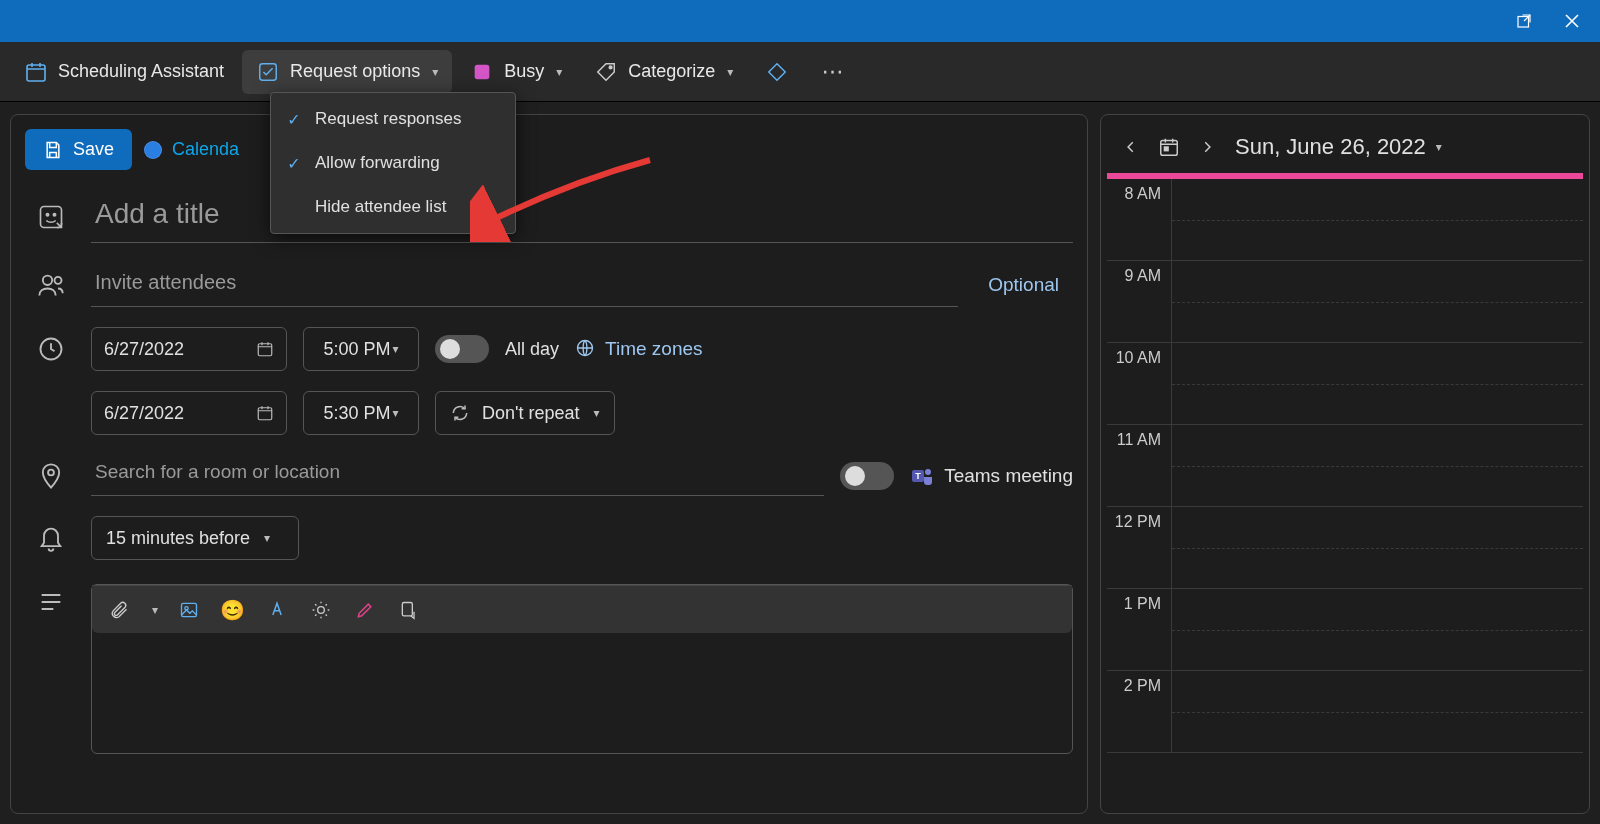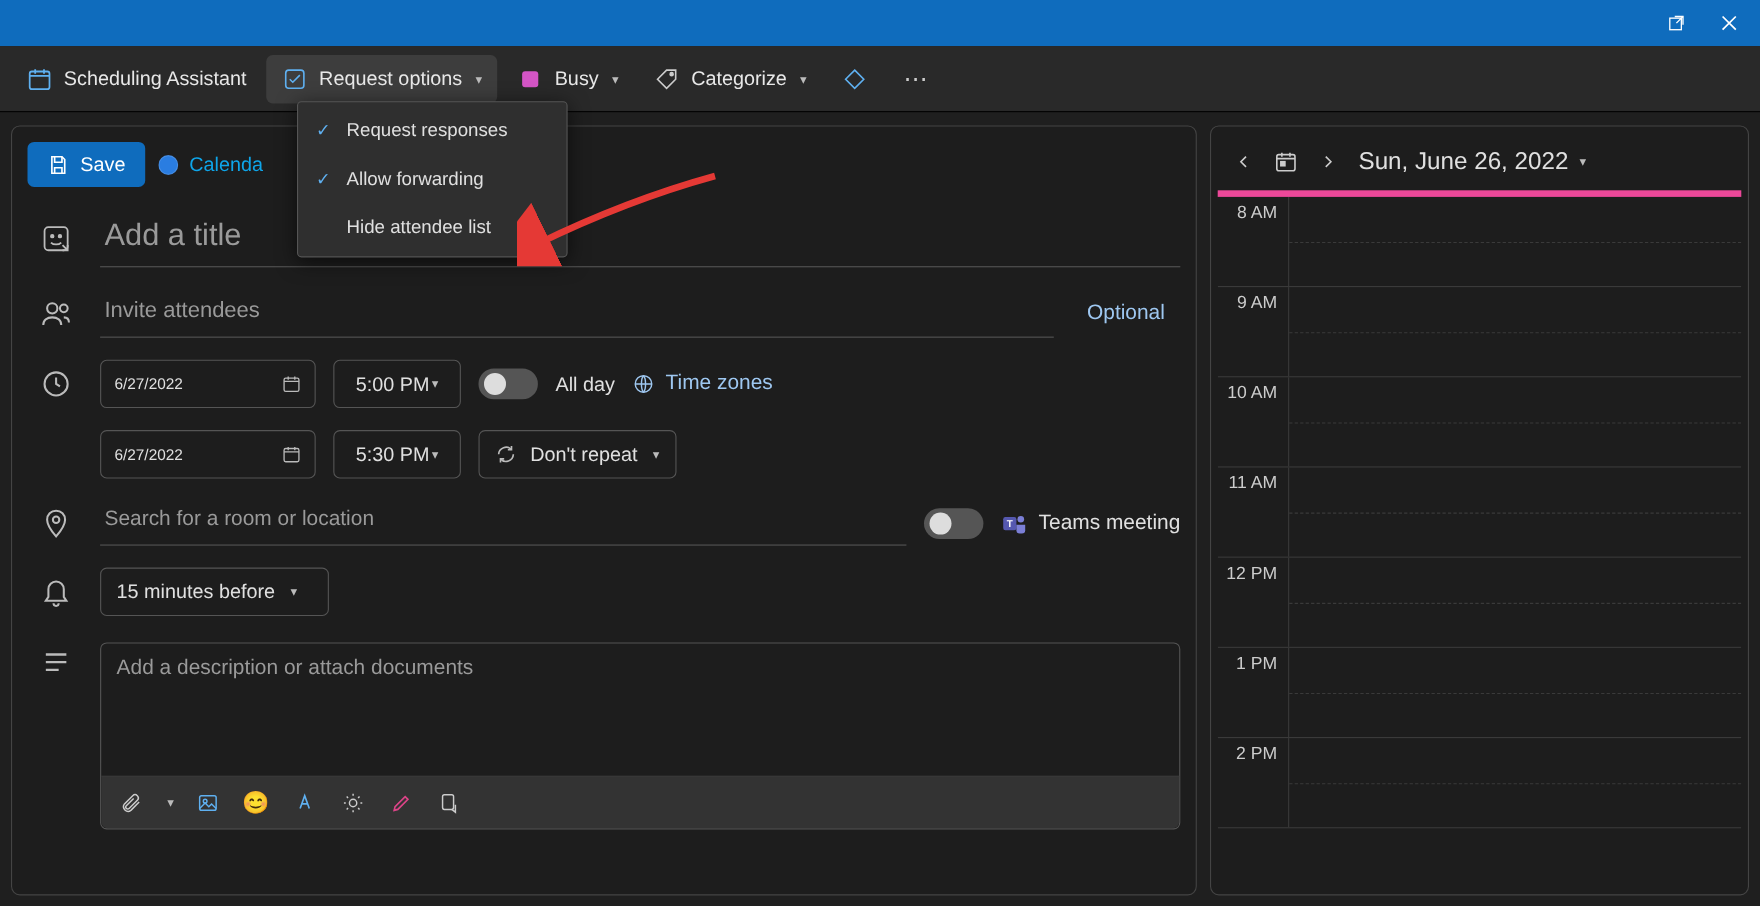--- a/index.html
+++ b/index.html
@@ -39,26 +39,26 @@
 
   
   .form-area { display: flex; flex-direction: column; gap: 0; padding-left: 2px; }
   .row { display: flex; align-items: center; gap: 16px; padding: 10px 0; }
   .row .lead-ico { width: 48px; display: flex; justify-content: center; color: #bbb; }
   .lead-ico svg { width: 28px; height: 28px; }
   .title-input { flex: 1; border: none; border-bottom: 1px solid #555; background: transparent; font-size: 28px; color: #aaa; padding: 8px 4px 12px 4px; outline: none; }
   .attendee-input { flex: 1; border: none; border-bottom: 1px solid #555; background: transparent; font-size: 20px; color: #aaa; padding: 8px 4px 12px 4px; outline: none; }
   .optional-btn { color: #9ec7f0; font-size: 19px; cursor: pointer; padding: 0 14px; }
 
-  .date-box { display: flex; align-items: center; justify-content: space-between; width: 196px; height: 44px; border: 1px solid #555; border-radius: 6px; padding: 16px 12px; font-size: 14px; cursor: pointer; }
+  .date-box { display: flex; align-items: center; justify-content: space-between; width: 196px; height: 44px; border: 1px solid #555; border-radius: 6px; padding: 16px 12px; font-size: 18px; cursor: pointer; }
   .time-box { display: flex; align-items: center; justify-content: center; width: 116px; height: 44px; border: 1px solid #555; border-radius: 6px; padding: 0 12px; font-size: 18px; cursor: pointer; }
   .toggle { width: 54px; height: 28px; border-radius: 14px; background: #555; position: relative; cursor: pointer; }
   .toggle::after { content: ""; position: absolute; width: 20px; height: 20px; border-radius: 50%; background: #ddd; top: 4px; left: 5px; }
   .allday-lbl { font-size: 18px; }
-  .tz-link { display: flex; align-items: center; gap: 10px; color: #9ec7f0; font-size: 19px; cursor: pointer; }
+  .tz-link { display: flex; gap: 10px; color: #9ec7f0; font-size: 19px; cursor: pointer; }
 
   .repeat-box { display: flex; align-items: center; gap: 12px; height: 44px; border: 1px solid #555; border-radius: 6px; padding: 0 14px; font-size: 18px; cursor: pointer; }
 
   .loc-input { flex: 1; border: none; border-bottom: 1px solid #555; background: transparent; font-size: 19px; color: #aaa; padding: 6px 4px 12px 4px; outline: none; }
   .teams-lbl { display: flex; align-items: center; gap: 10px; font-size: 19px; }
 
   .reminder-box { display: flex; align-items: center; gap: 12px; height: 44px; border: 1px solid #555; border-radius: 6px; padding: 0 14px; font-size: 18px; cursor: pointer; width: 208px; }
 
   .desc-container { margin-left: 64px; flex: 1; display: flex; flex-direction: column; border: 1px solid #555; border-radius: 6px; margin-top: 4px; min-height: 170px; }
   .desc-area { flex: 1; background: transparent; border: none; resize: none; font-size: 19px; color: #aaa; padding: 12px 14px; outline: none; }
@@ -298,21 +298,20 @@
         </div>
       </div>
 
       <div class="row" style="align-items:flex-start; flex:1;">
         <div class="lead-ico" style="padding-top:8px;">
           <svg viewBox="0 0 24 24" fill="none" stroke="#bbb" stroke-width="1.8">
               <path d="M4 6h16M4 12h16M4 18h10"></path>
             </svg>
         </div>
         <div class="desc-container" style="margin-left:0; flex:1;">
-          <textarea class="desc-area" placeholder="Add a description or attach documents" style=""></textarea>
           <div class="desc-toolbar">
             <div class="dticon">
               <svg width="20" height="20" viewBox="0 0 24 24" fill="none" stroke="#ccc" stroke-width="1.6">
                   <path d="M21 11l-9 9a5 5 0 0 1-7-7l9-9a3.5 3.5 0 0 1 5 5l-9 9a2 2 0 0 1-3-3l8-8"></path>
                 </svg>
             </div>
             <span class="chev" style="cursor:pointer;">▾</span>
             <div class="dticon">
               <svg width="20" height="20" viewBox="0 0 24 24" fill="none" stroke="#5fb0f0" stroke-width="1.6">
                   <rect x="3" y="4" width="18" height="16" rx="2"></rect>

